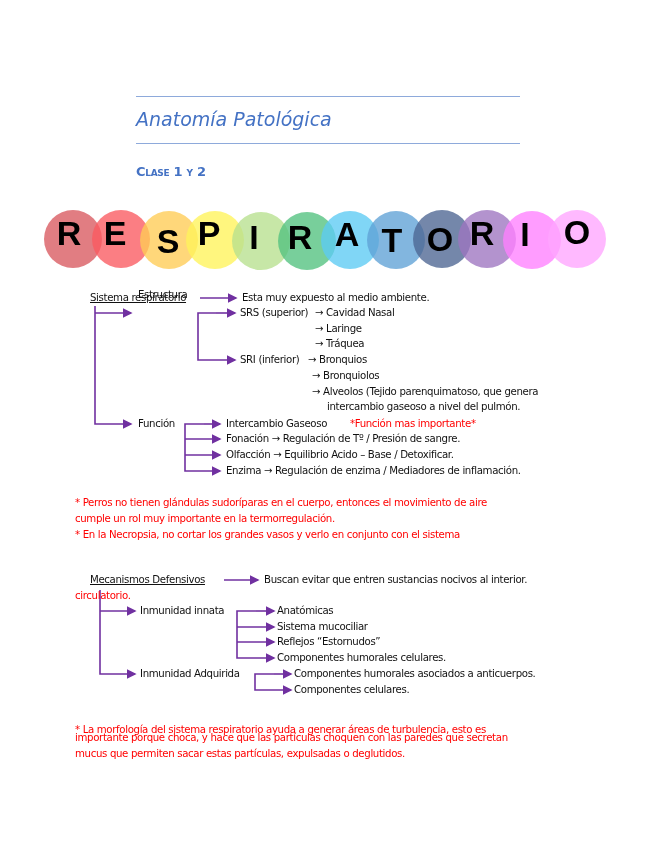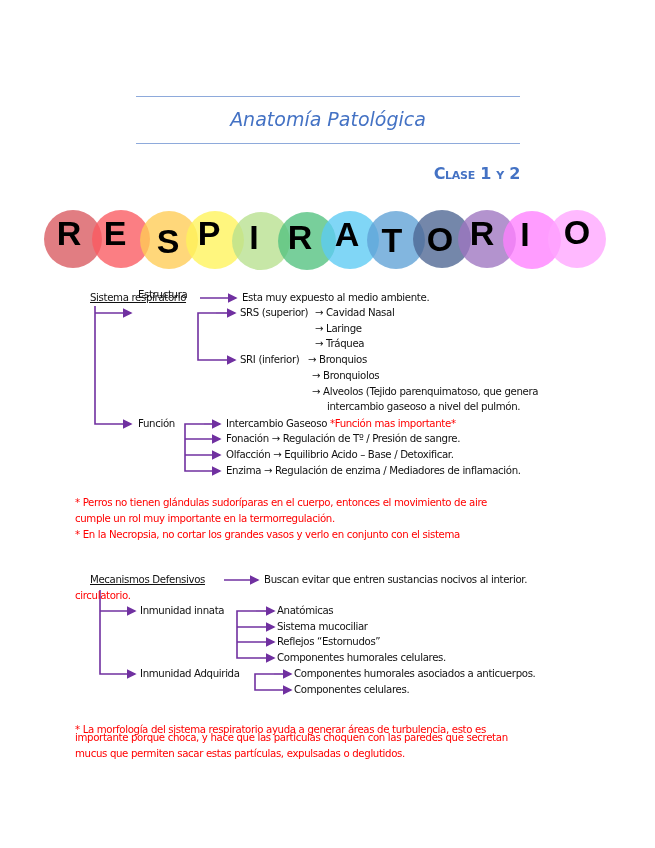--- a/index.html
+++ b/index.html
@@ -1,34 +1,34 @@
 <!DOCTYPE html>
 <html><head>
   <meta charset="utf-8">
   <style>
     * { margin: 0; padding: 0; box-sizing: border-box; }
     html, body { width: 655px; height: 848px; background: #ffffff; overflow: hidden; }
     body { position: relative; font-family: "Liberation Sans", sans-serif; color: #111; }
 
     .rule { position: absolute; left: 136px; width: 384px; height: 0; border-top: 1.5px solid #8eaadb; }
-    .title { position: absolute; left: 136px; width: 384px; top: 108px; text-align: center;
+    .title { position: absolute; left: 136px; width: 384px; top: 108px; 
       font-family: "DejaVu Sans", sans-serif; font-style: italic; font-size: 19px; color: #4472c4; }
-    .subtitle { position: absolute; left: 136px; width: 384px; top: 164px; text-align: right;
-      font-family: "DejaVu Sans", sans-serif; font-size: 16px; font-weight: bold; color: #4472c4;
+    .subtitle { position: absolute; left: 136px; width: 384px; top: 164px; text-align: left;
+      font-family: "DejaVu Sans", sans-serif; font-size: 13px; font-weight: bold; color: #4472c4;
       font-variant: small-caps; letter-spacing: -0.3px; }
 
     .banner { position: absolute; left: 0; top: 0; width: 655px; height: 848px; pointer-events: none; }
     .circle { position: absolute; width: 58px; height: 58px; border-radius: 50%; opacity: 0.78; }
     .letter { position: absolute; width: 58px; text-align: center; font-family: "Liberation Sans", sans-serif;
       font-weight: bold; font-size: 34px; color: #000; line-height: 1; }
 
     .txt { position: absolute; font-family: "DejaVu Sans", sans-serif; font-size: 10.2px; white-space: nowrap;
       letter-spacing: -0.35px; color: #111; line-height: 1.2; }
     .u { text-decoration: underline; }
-    .red { color: #ff0000; }
+    .red { color: #ff0000; margin-left: 20px; }
     .note { position: absolute; left: 75px; width: 470px; font-family: "DejaVu Sans", sans-serif; font-size: 10.2px;
       color: #ff0000; letter-spacing: -0.35px; line-height: 16px; white-space: nowrap; }
 
     svg.lines { position: absolute; left: 0; top: 0; }
   </style>
 </head>
 <body>
 
 <div class="rule" style="top:96px;"></div>
 <div class="title">Anatomía Patológica</div>

